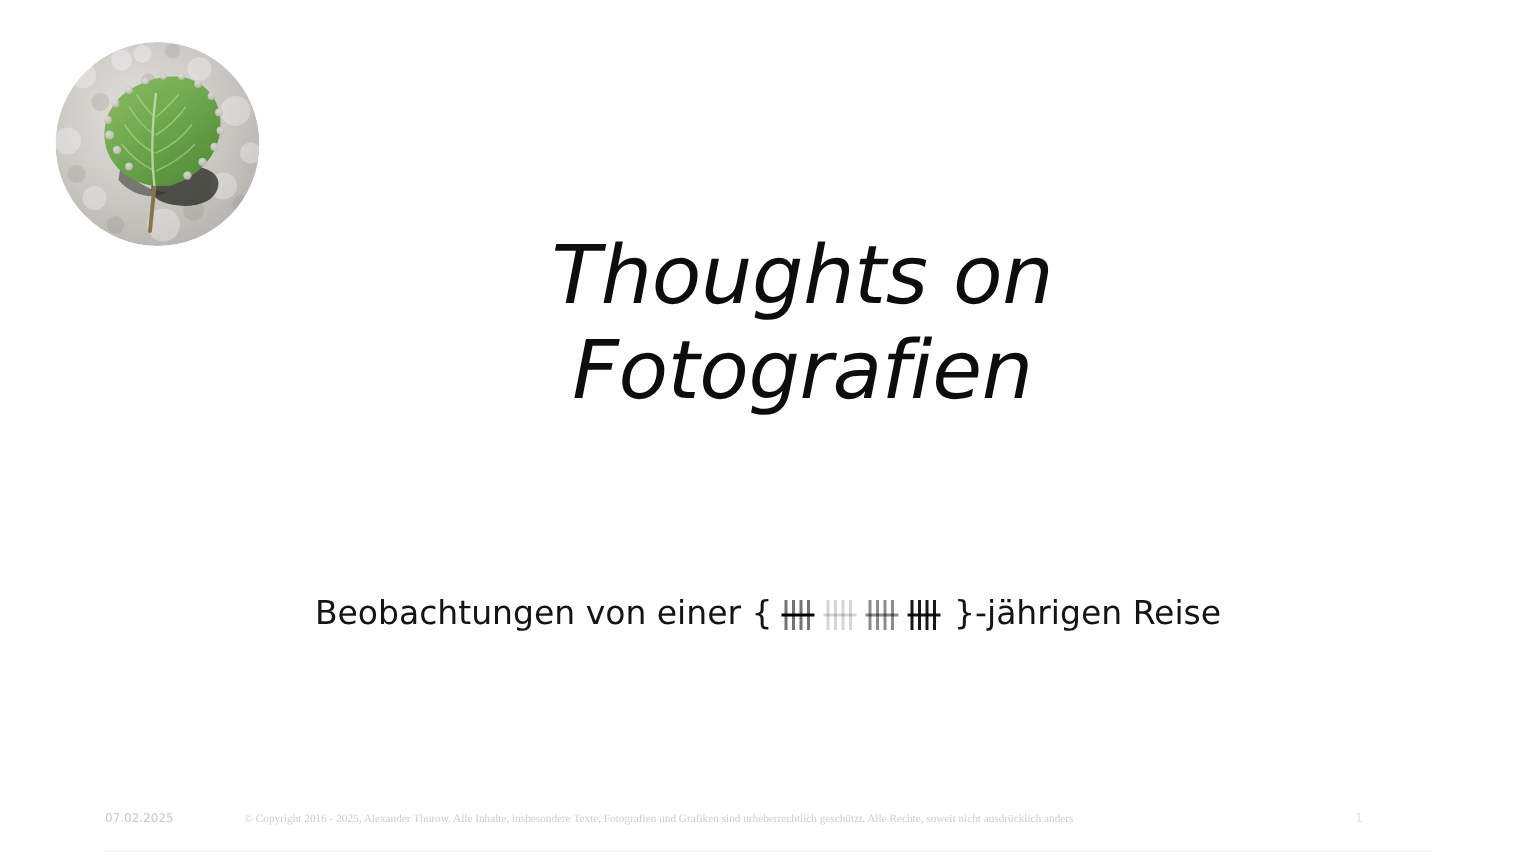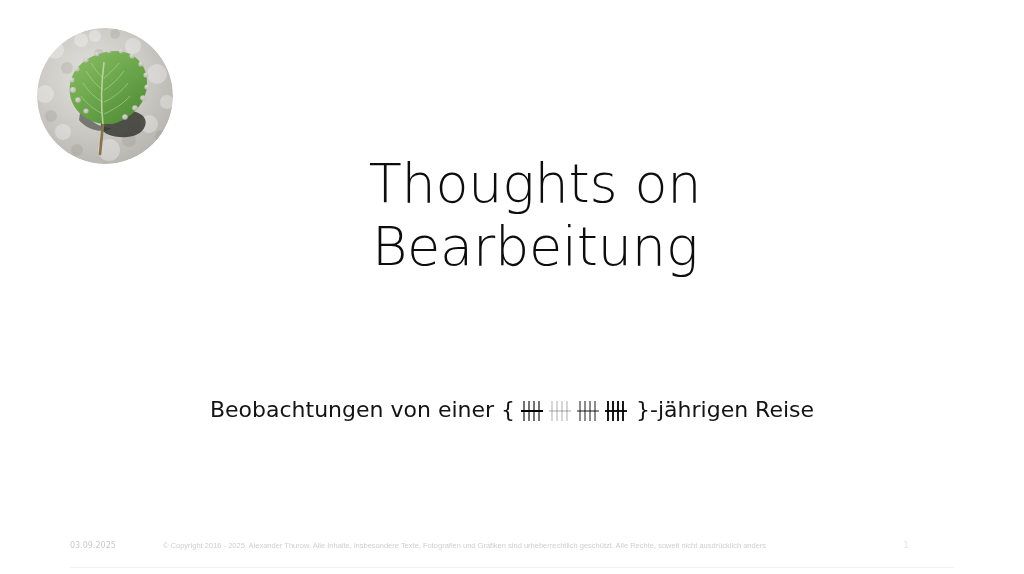--- a/index.html
+++ b/index.html
@@ -33,20 +33,21 @@
   }
   .logo svg { display: block; width: 136px; height: 136px; }
 
   
   .title-block {
     position: absolute;
     left: 262px;
     top: 152px;
     width: 546px;
     text-align: center;
+    font-style: italic;
   }
   .title-line {
     font-family: "DejaVu Sans", sans-serif;
     font-weight: 300;
     font-size: 54px;
     line-height: 63px;
     color: #0d0d0d;
     letter-spacing: -0.2px;
     white-space: nowrap;
   }
@@ -118,21 +119,21 @@
     font-size: 8px;
     line-height: 11px;
     color: #c9c9c9;
     white-space: nowrap;
   }
   .footer-copy {
     position: absolute;
     left: 163px;
     top: 539px;
     width: 660px;
-    font-family: Liberation Sans, sans-serif;
+    font-family: Liberation Serif, serif;
     font-size: 7.5px;
     line-height: 13px;
     color: #cfcfcf;
   }
   .footer-copy .cline { display: block; white-space: nowrap; }
   .footer-page {
     position: absolute;
     left: 886px;
     top: 540px;
     width: 40px;
@@ -233,30 +234,30 @@
           <path d="M67 74 C76 70 85 63 91 55"></path>
           <path d="M67 62 C75 57 82 50 87 43"></path>
           <path d="M67 50 C73 45 78 40 82 35"></path>
         </g>
       </g>
     </svg>
   </div>
 
   <div class="title-block">
     <div class="title-line">Thoughts on</div>
-    <div class="title-line">Bearbeitung</div>
+    <div class="title-line">Fotografien</div>
   </div>
 
   <div class="subtitle-block">
     <div class="subtitle"><span>Beobachtungen von einer {</span><span class="tally-run" id="tally-run">&nbsp;<span class="tally-group"><span class="bar b0" style="opacity: 0.55;"></span><span class="bar b1" style="opacity: 0.55;"></span><span class="bar b2" style="opacity: 0.55;"></span><span class="bar b3" style="opacity: 0.55;"></span><span class="slash" style="opacity: 1;"></span></span><span class="tally-group"><span class="bar b0" style="opacity: 0.16;"></span><span class="bar b1" style="opacity: 0.16;"></span><span class="bar b2" style="opacity: 0.16;"></span><span class="bar b3" style="opacity: 0.16;"></span><span class="slash" style="opacity: 0.16;"></span></span><span class="tally-group"><span class="bar b0" style="opacity: 0.45;"></span><span class="bar b1" style="opacity: 0.45;"></span><span class="bar b2" style="opacity: 0.45;"></span><span class="bar b3" style="opacity: 0.45;"></span><span class="slash" style="opacity: 0.45;"></span></span><span class="tally-group"><span class="bar b0" style="opacity: 0.9;"></span><span class="bar b1" style="opacity: 0.9;"></span><span class="bar b2" style="opacity: 0.9;"></span><span class="bar b3" style="opacity: 0.9;"></span><span class="slash" style="opacity: 0.9;"></span></span>&nbsp;</span><span>}-jährigen Reise</span></div>
   </div>
 
   <div class="footer-rule"></div>
 
-  <div class="footer-date">03.09.2025</div>
+  <div class="footer-date">07.02.2025</div>
 
   <div class="footer-copy">
     <span class="cline">© Copyright 2016 - 2025, Alexander Thurow. Alle Inhalte, insbesondere Texte, Fotografien und Grafiken sind urheberrechtlich geschützt. Alle Rechte, soweit nicht ausdrücklich anders</span>
   </div>
 
   <div class="footer-page">1</div>
 
 </div>
 
 </body></html>

